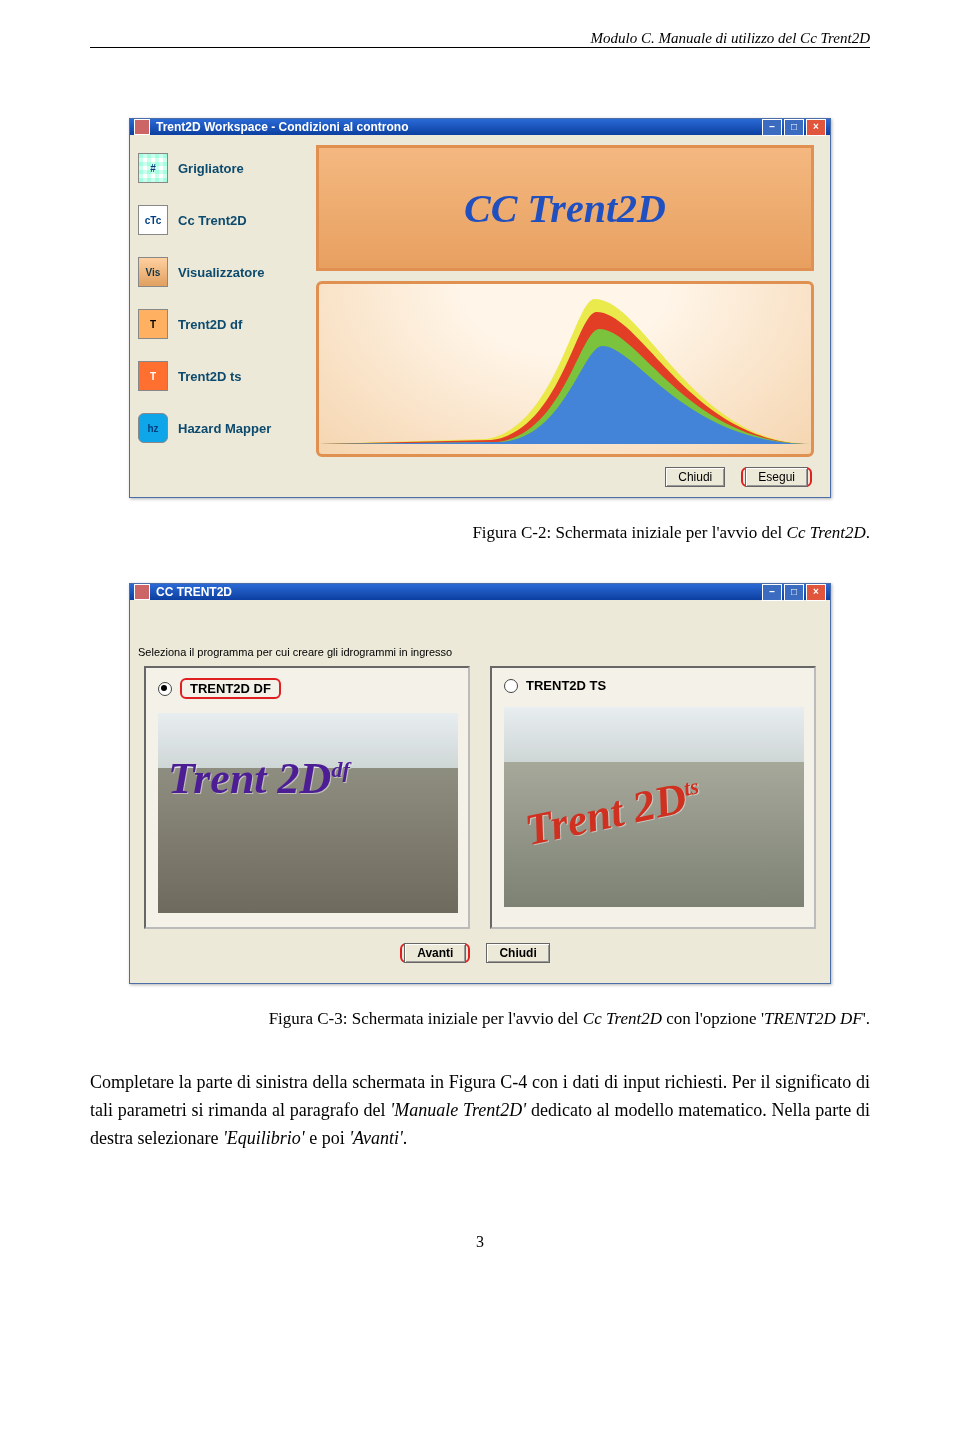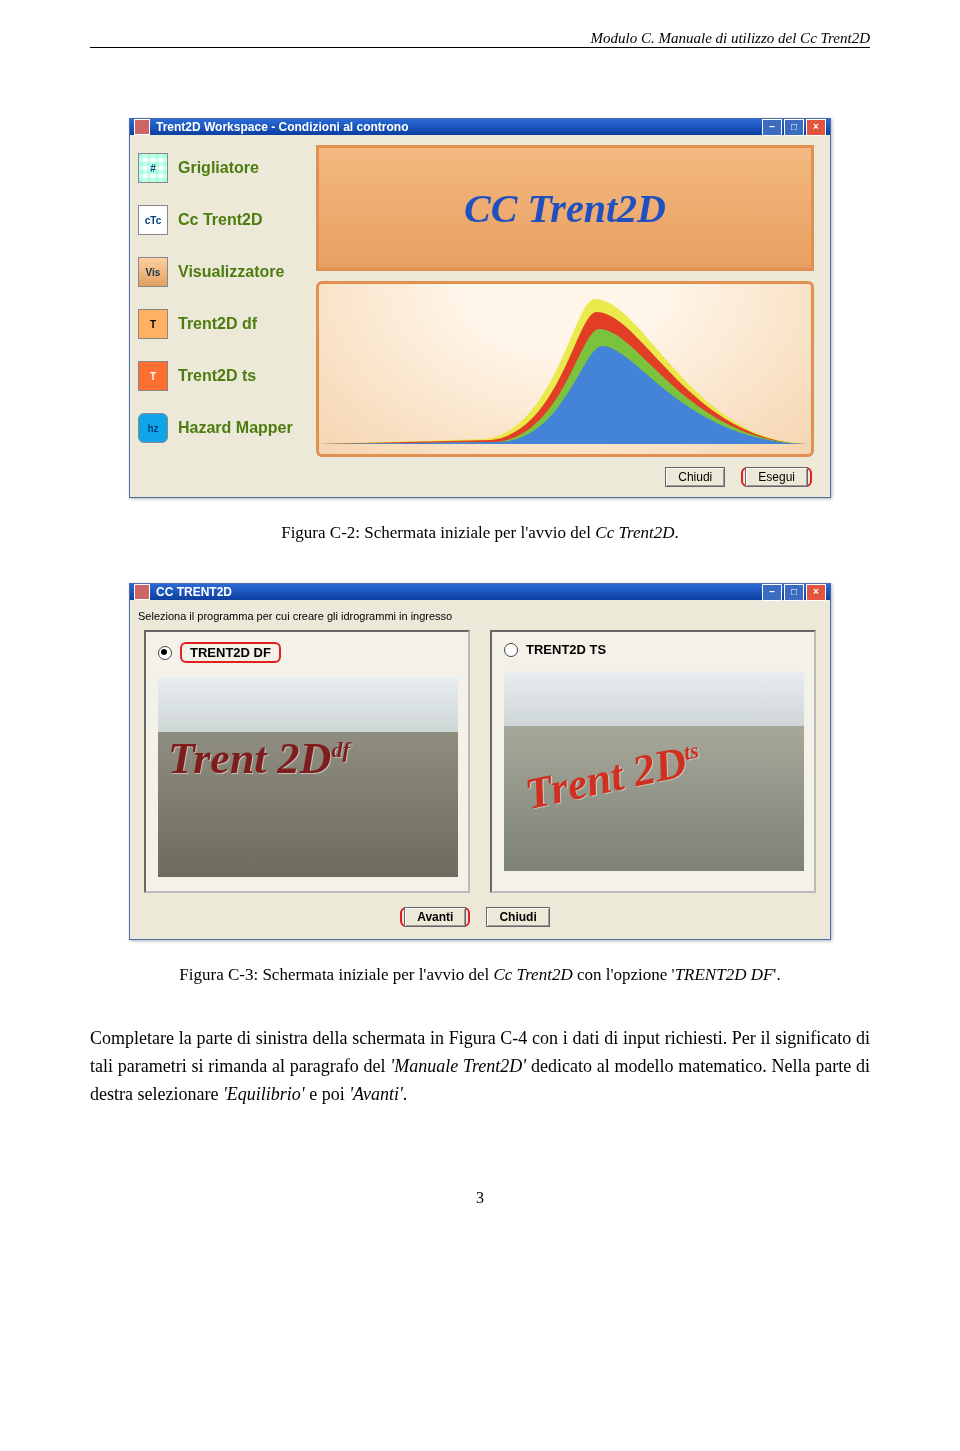--- a/index.html
+++ b/index.html
@@ -97,23 +97,23 @@
     font-weight: bold;
     color: #004080;
     box-sizing: border-box;
   }
   .sicon.grid { background: repeating-linear-gradient(0deg,#cfe 0 4px,#fff 4px 8px), repeating-linear-gradient(90deg,#cfe 0 4px,#fff 4px 8px); background-blend-mode: multiply; }
   .sicon.vis { background: linear-gradient(#ffd0a0,#e0a060); color:#134; }
   .sicon.tdf { background: #ffb060; color:#000; }
   .sicon.tts { background: #ff7030; color:#fff; }
   .sicon.haz { background: #0ea5e9; border-radius: 6px; }
   .slabel {
-    font-size: 16px;
-    font-weight: bold;
-    color: #4d7c0f;
+    font-size: 13px;
+    font-weight: bold;
+    color: #0c4a6e;
   }
   .mainpane {
     flex: 1;
     display: flex;
     flex-direction: column;
     align-items: stretch;
   }
   .logo-area {
     height: 120px;
     margin: 0 8px 10px 8px;
@@ -152,28 +152,29 @@
     font-size: 12px;
     box-shadow: 1px 1px 0 #fff inset, -1px -1px 0 #999 inset;
   }
   .redring {
     border: 2px solid #e02020;
     border-radius: 6px;
     padding: 1px 2px;
     display: inline-block;
   }
   .caption {
-    text-align: center;
+    text-align: right;
     font-size: 17px;
     margin: 6px 0 40px 0;
   }
   .caption .it { font-style: italic; }
   
   .win2-body {
-    padding: 6px 8px 8px 8px;
+    padding: 6px 8px 16px 8px;
+    margin-top: 36px;
   }
   .instr {
     font-size: 11px;
     margin: 4px 0 8px 0;
   }
   .opts {
     display: flex;
     gap: 20px;
     padding: 0 6px;
   }
@@ -218,22 +219,22 @@
   .optimg .sky { position:absolute; top:0; left:0; right:0; height:55px; background: linear-gradient(#e8eef0,#cfd6d6); }
   .optimg .ground { position:absolute; top:55px; left:0; right:0; bottom:0; }
   .optimg.df .ground { background: linear-gradient(#8e8e80,#6f6a5e); }
   .optimg.ts .ground { background: linear-gradient(#a6a89a,#7d8274); }
   .opttxt {
     position:absolute;
     font-family: "Brush Script MT","Comic Sans MS",cursive;
     font-style: italic;
     font-weight: bold;
     font-size: 44px;
-    top: 56px; left: 10px;
-    color: #7f1d1d;
+    top: 40px; left: 10px;
+    color: #4c1d95;
     text-shadow: 1px 1px 0 #fff7;
     white-space: nowrap;
   }
   .opttxt sup { font-size: 22px; vertical-align: super; }
   .opttxt.red { color: #d03020; transform: rotate(-12deg); top:80px; left:20px; }
   
   .para {
     font-size: 18px;
     line-height: 1.55;
     text-align: justify;

